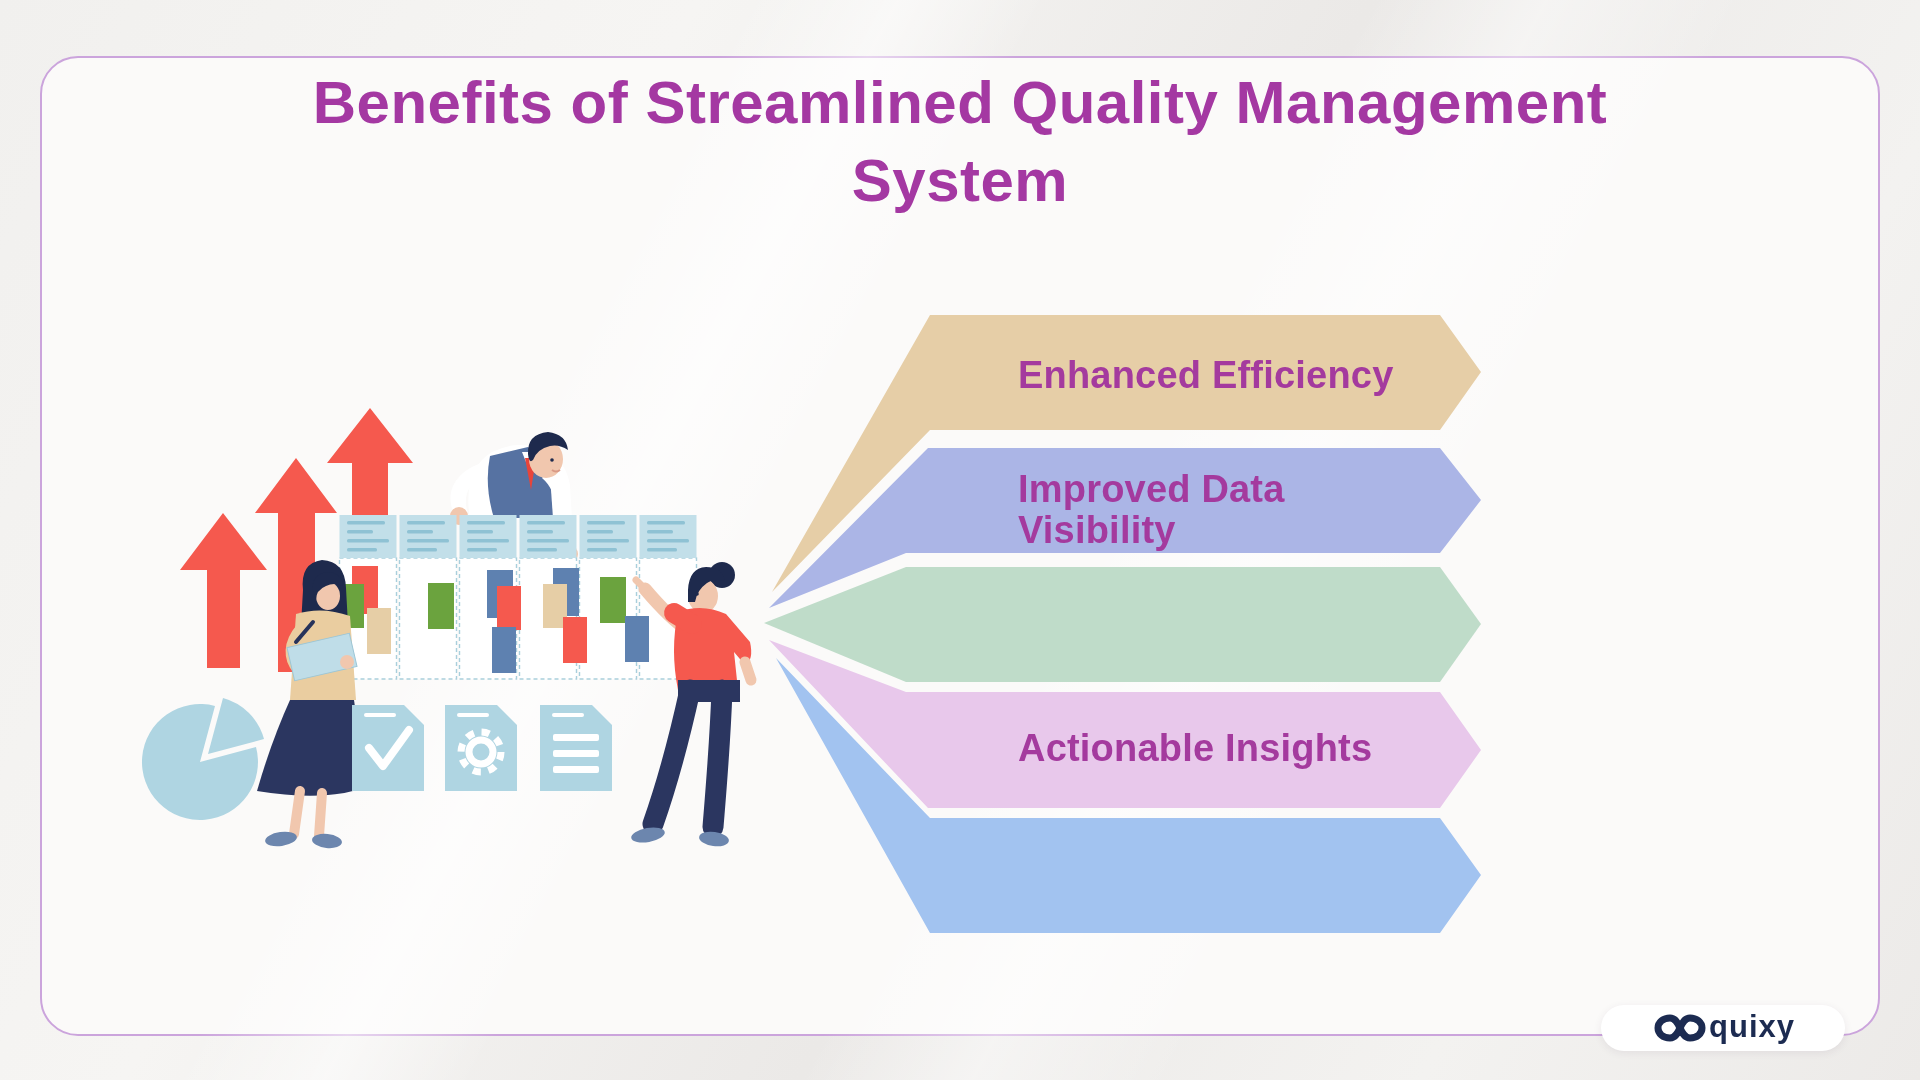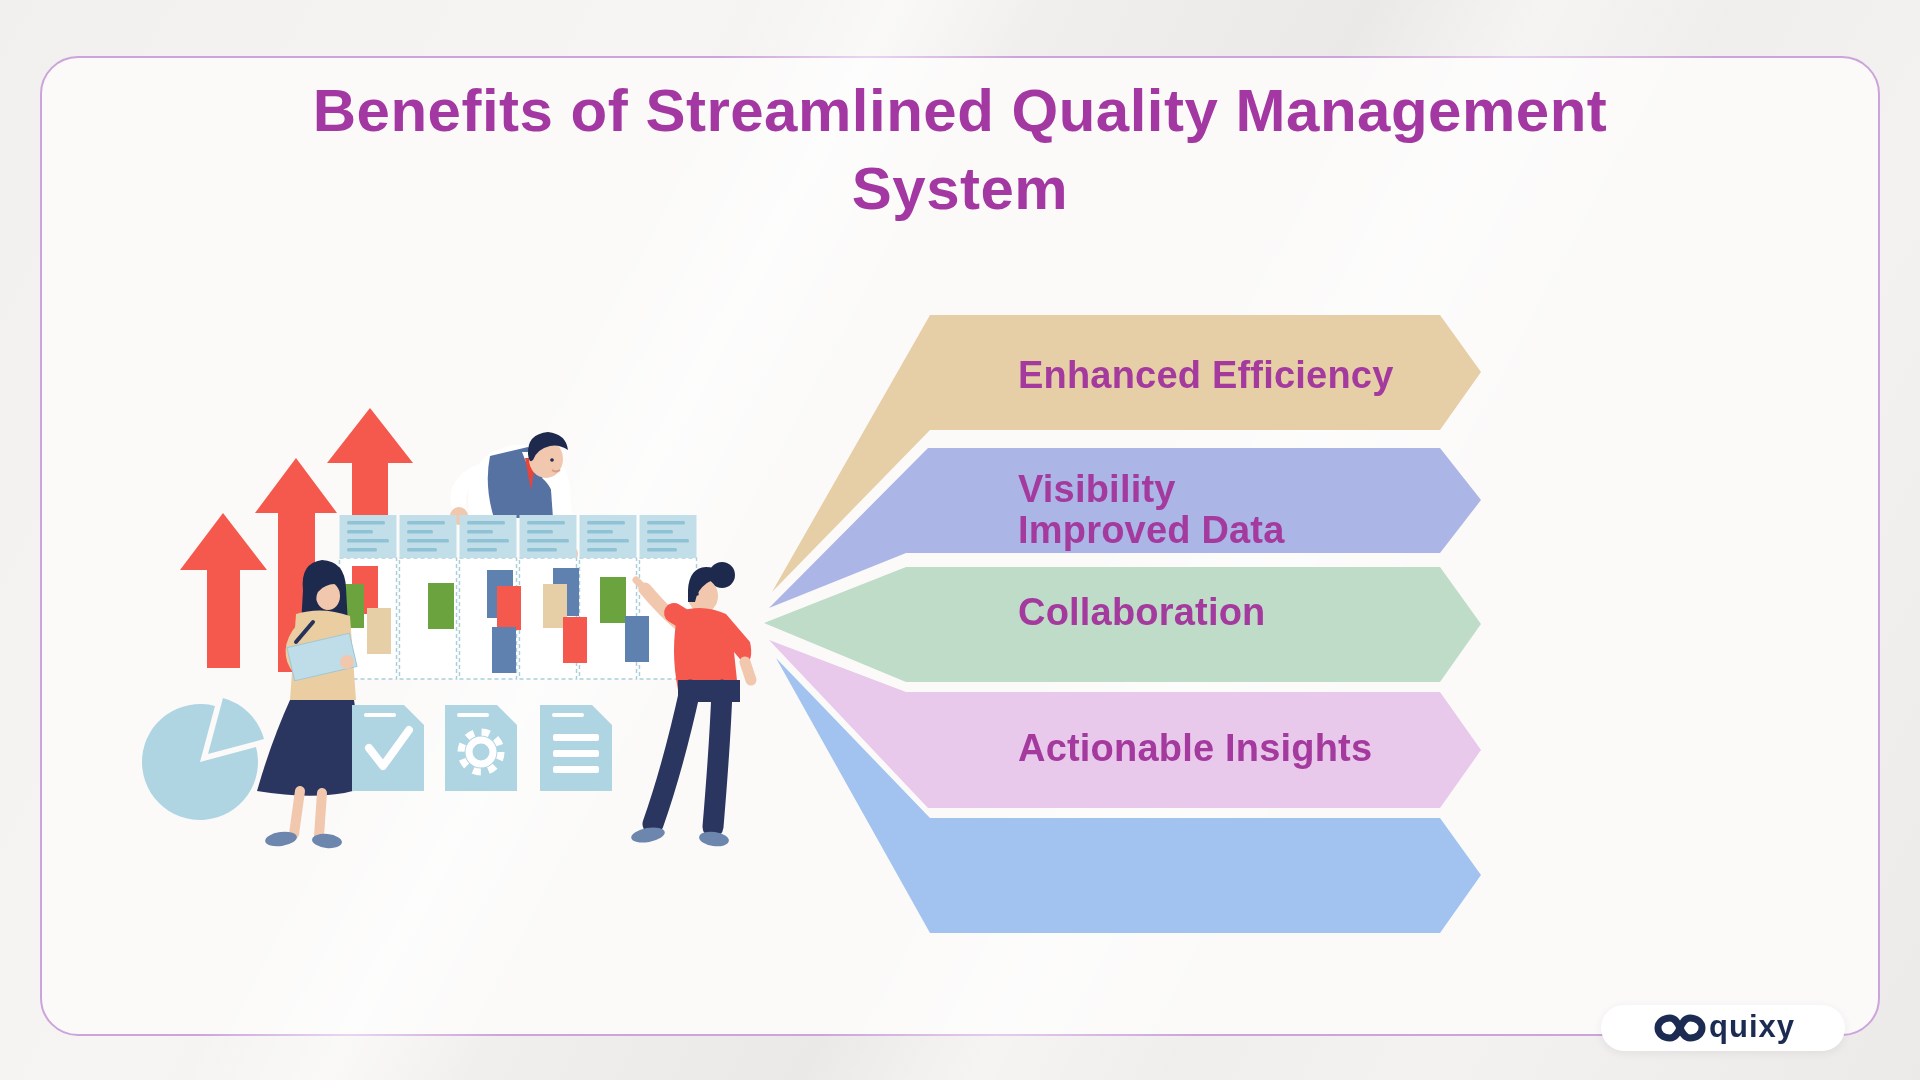--- a/index.html
+++ b/index.html
@@ -14,21 +14,21 @@
     background:
       linear-gradient(118deg, rgba(255,255,255,0) 30%, rgba(255,255,255,.55) 36%, rgba(255,255,255,0) 42%),
       linear-gradient(118deg, rgba(255,255,255,0) 55%, rgba(255,255,255,.45) 62%, rgba(255,255,255,0) 70%);
   }
   .card{
     position:absolute;left:40px;top:56px;width:1840px;height:980px;
     background:#fbfaf9;border:2px solid #cba4dc;border-radius:38px;
     box-sizing:border-box;z-index:1;
   }
   .title{
-    position:absolute;top:72px;left:0;right:0;z-index:10;
+    position:absolute;top:64px;left:0;right:0;z-index:10;
     text-align:center;color:#a438a2;font-weight:bold;
     font-size:60px;line-height:78px;letter-spacing:.5px;
   }
   .title-inner{display:inline-block;max-width:1520px;}
   .layer{position:absolute;left:0;top:0;width:1920px;height:1080px;z-index:8;}
   .benefit-label{
     position:absolute;left:1018px;z-index:12;
     color:#a43a9e;font-weight:bold;font-size:38px;line-height:41px;
     letter-spacing:.2px;white-space:nowrap;margin-top:7px;
   }
@@ -56,25 +56,24 @@
     <polygon points="764,623 906,567 1440,567 1481,624 1440,682 906,682" fill="#bfdcc9"></polygon>
     <polygon points="769,640 906,692 1440,692 1481,750 1440,808 928,808" fill="#e8c8eb"></polygon>
     <polygon points="776,658 930,818 1440,818 1481,875 1440,933 930,933" fill="#a2c3f0"></polygon>
   </svg>
 
   <div class="benefit-label" style="top:348px">
     <div>Enhanced Efficiency</div>
     <div></div>
   </div>
   <div class="benefit-label" style="top:462px">
+    <div>Improved Data</div>
     <div>Visibility</div>
-    <div>Improved Data</div>
   </div>
   <div class="benefit-label" style="top:585px">
-    <div>Collaboration</div>
   </div>
   <div class="benefit-label" style="top:721px">
     <div>Actionable Insights</div>
     <div></div>
   </div>
 
   <svg class="layer" viewBox="0 0 1920 1080">
 
     <g fill="#f5594e">
       <path d="M207,668 L207,570 L180,570 L223,513 L267,570 L240,570 L240,668 Z"></path>

